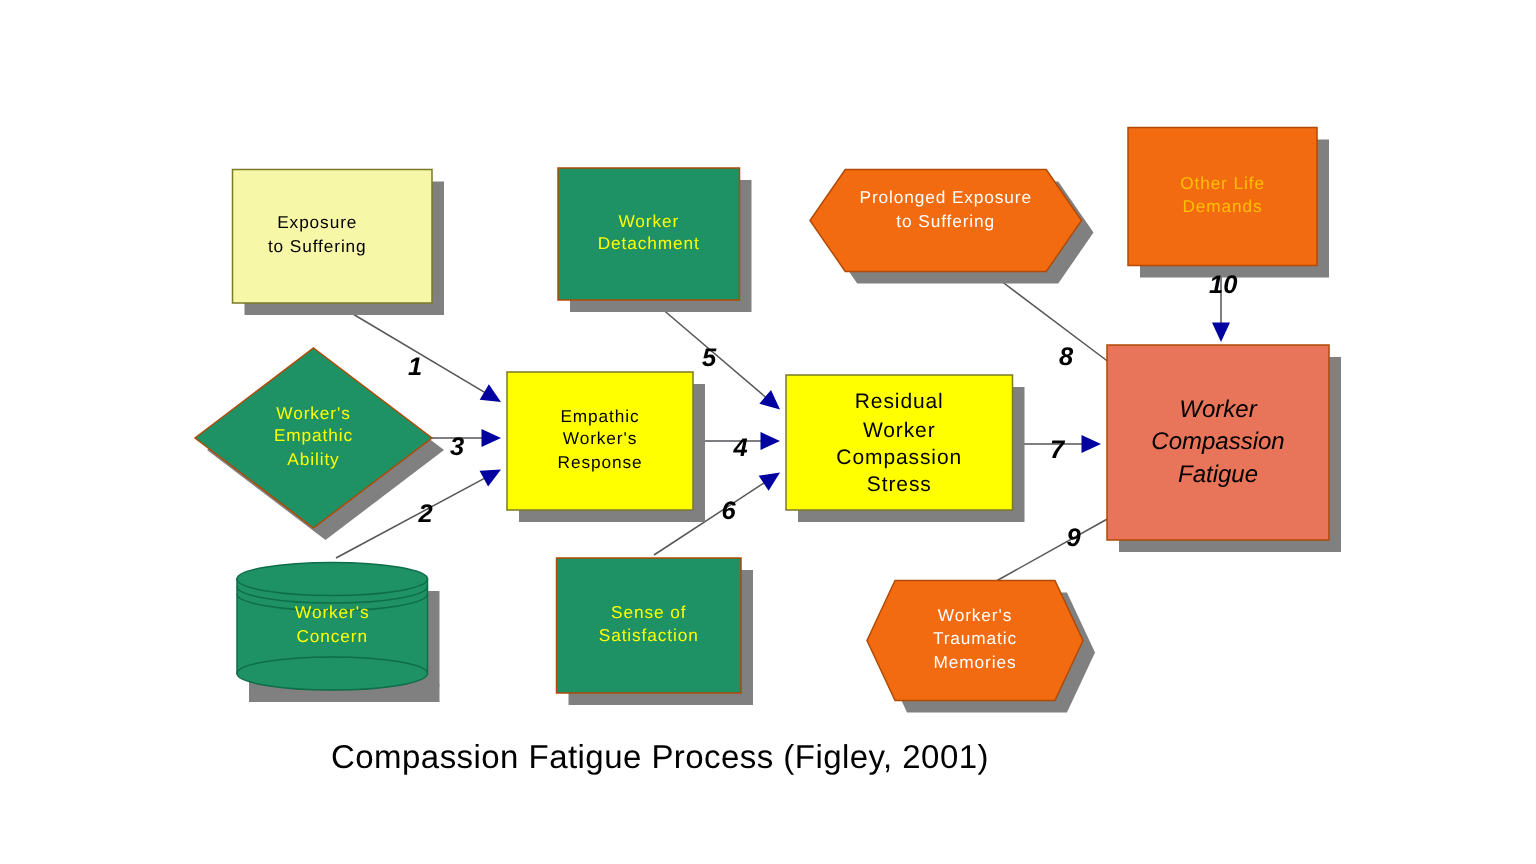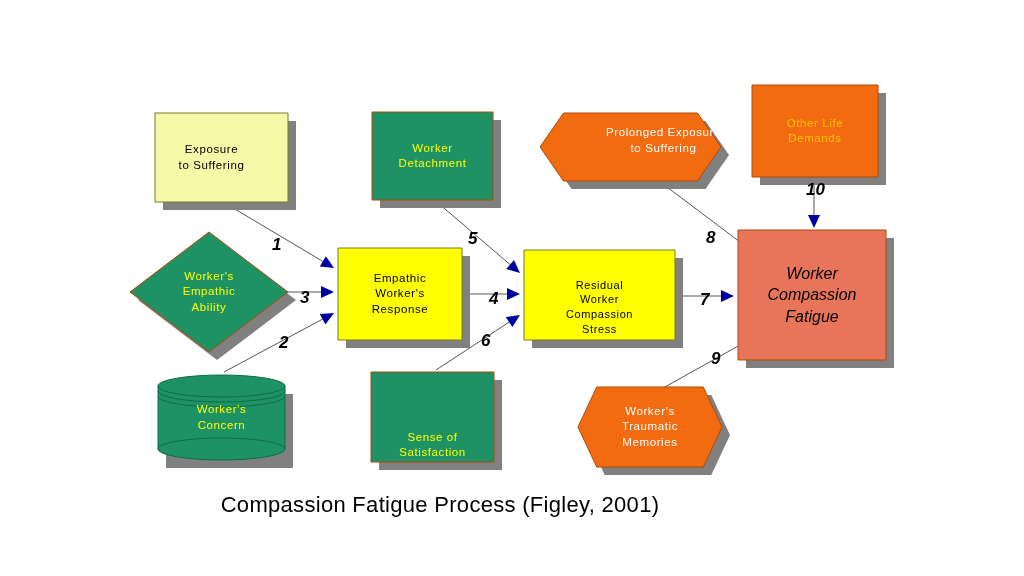--- a/index.html
+++ b/index.html
@@ -172,25 +172,25 @@
       <div class="node-label lbl-yellow" style="left: 130px; top: 232px; width: 158px; height: 120px; font-size: 11.5px; display: flex; align-items: center; justify-content: center;"><span>Worker's
 Empathic
 Ability</span></div>
       <div class="node-label lbl-yellow" style="left: 158px; top: 375px; width: 127px; height: 85px; font-size: 11.5px; display: flex; align-items: center; justify-content: center;"><span>Worker's
 Concern</span></div>
       <div class="node-label lbl-yellow" style="left: 372px; top: 112px; width: 121px; height: 88px; font-size: 11.5px; display: flex; align-items: center; justify-content: center;"><span>Worker
 Detachment</span></div>
       <div class="node-label lbl-dark" style="left: 338px; top: 248px; width: 124px; height: 92px; font-size: 11.5px; display: flex; align-items: center; justify-content: center;"><span>Empathic
 Worker's
 Response</span></div>
-      <div class="node-label lbl-yellow" style="left: 371px; top: 372px; width: 123px; height: 90px; font-size: 11.5px; display: flex; align-items: center; justify-content: center; margin-top: 28px;"><span>Sense of
+      <div class="node-label lbl-yellow" style="left: 371px; top: 372px; width: 123px; height: 90px; font-size: 11.5px; display: flex; align-items: center; justify-content: center;"><span>Sense of
 Satisfaction</span></div>
-      <div class="node-label lbl-white" style="left: 540px; top: 113px; width: 181px; height: 55px; font-size: 11.5px; display: flex; align-items: center; justify-content: flex-end;"><span>Prolonged Exposure
+      <div class="node-label lbl-white" style="left: 540px; top: 113px; width: 181px; height: 55px; font-size: 11.5px; display: flex; align-items: center; justify-content: center;"><span>Prolonged Exposure
 to Suffering</span></div>
-      <div class="node-label lbl-dark" style="left: 524px; top: 262px; width: 151px; height: 90px; font-size: 11px; display: flex; align-items: center; justify-content: center;"><span>Residual
+      <div class="node-label lbl-dark" style="left: 524px; top: 250px; width: 151px; height: 90px; font-size: 14px; display: flex; align-items: center; justify-content: center;"><span>Residual
 Worker
 Compassion
 Stress</span></div>
       <div class="node-label lbl-white" style="left: 578px; top: 387px; width: 144px; height: 80px; font-size: 11.5px; display: flex; align-items: center; justify-content: center;"><span>Worker's
 Traumatic
 Memories</span></div>
       <div class="node-label lbl-gold" style="left: 752px; top: 85px; width: 126px; height: 92px; font-size: 11.5px; display: flex; align-items: center; justify-content: center;"><span>Other Life
 Demands</span></div>
       <div class="node-label lbl-dark lbl-italic" style="left: 738px; top: 230px; width: 148px; height: 130px; font-size: 16px; display: flex; align-items: center; justify-content: center;"><span>Worker
 Compassion

